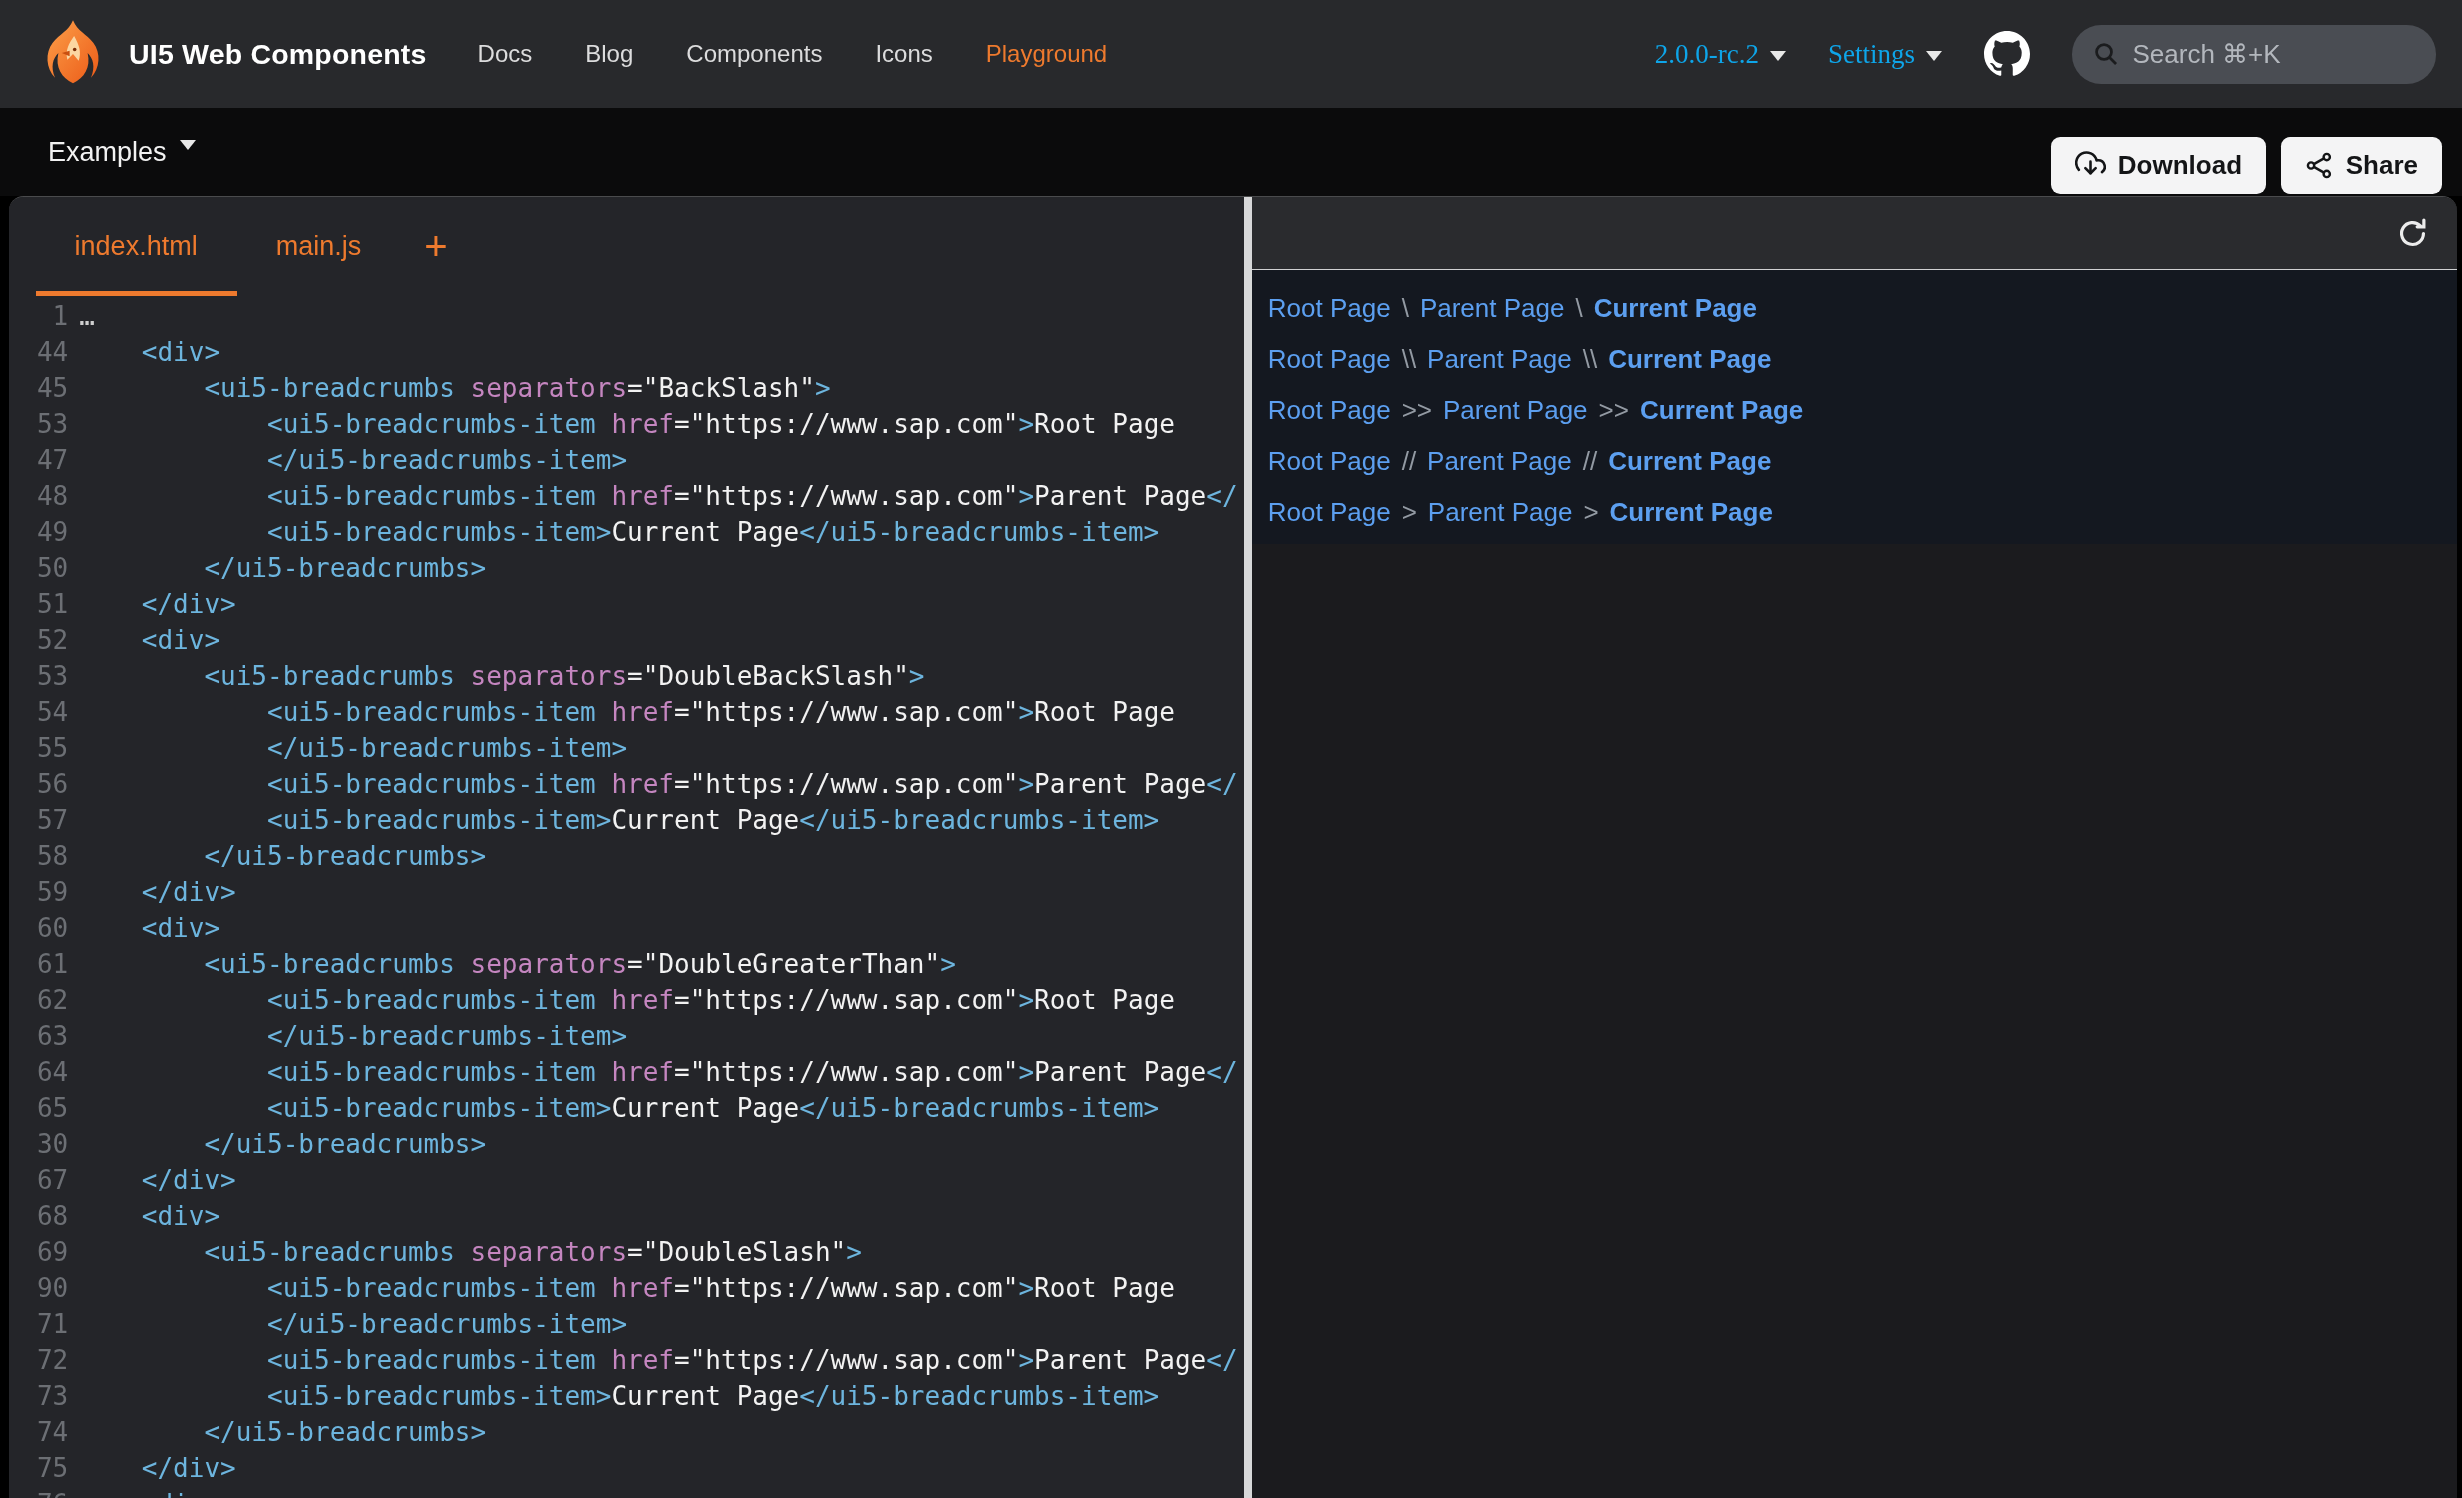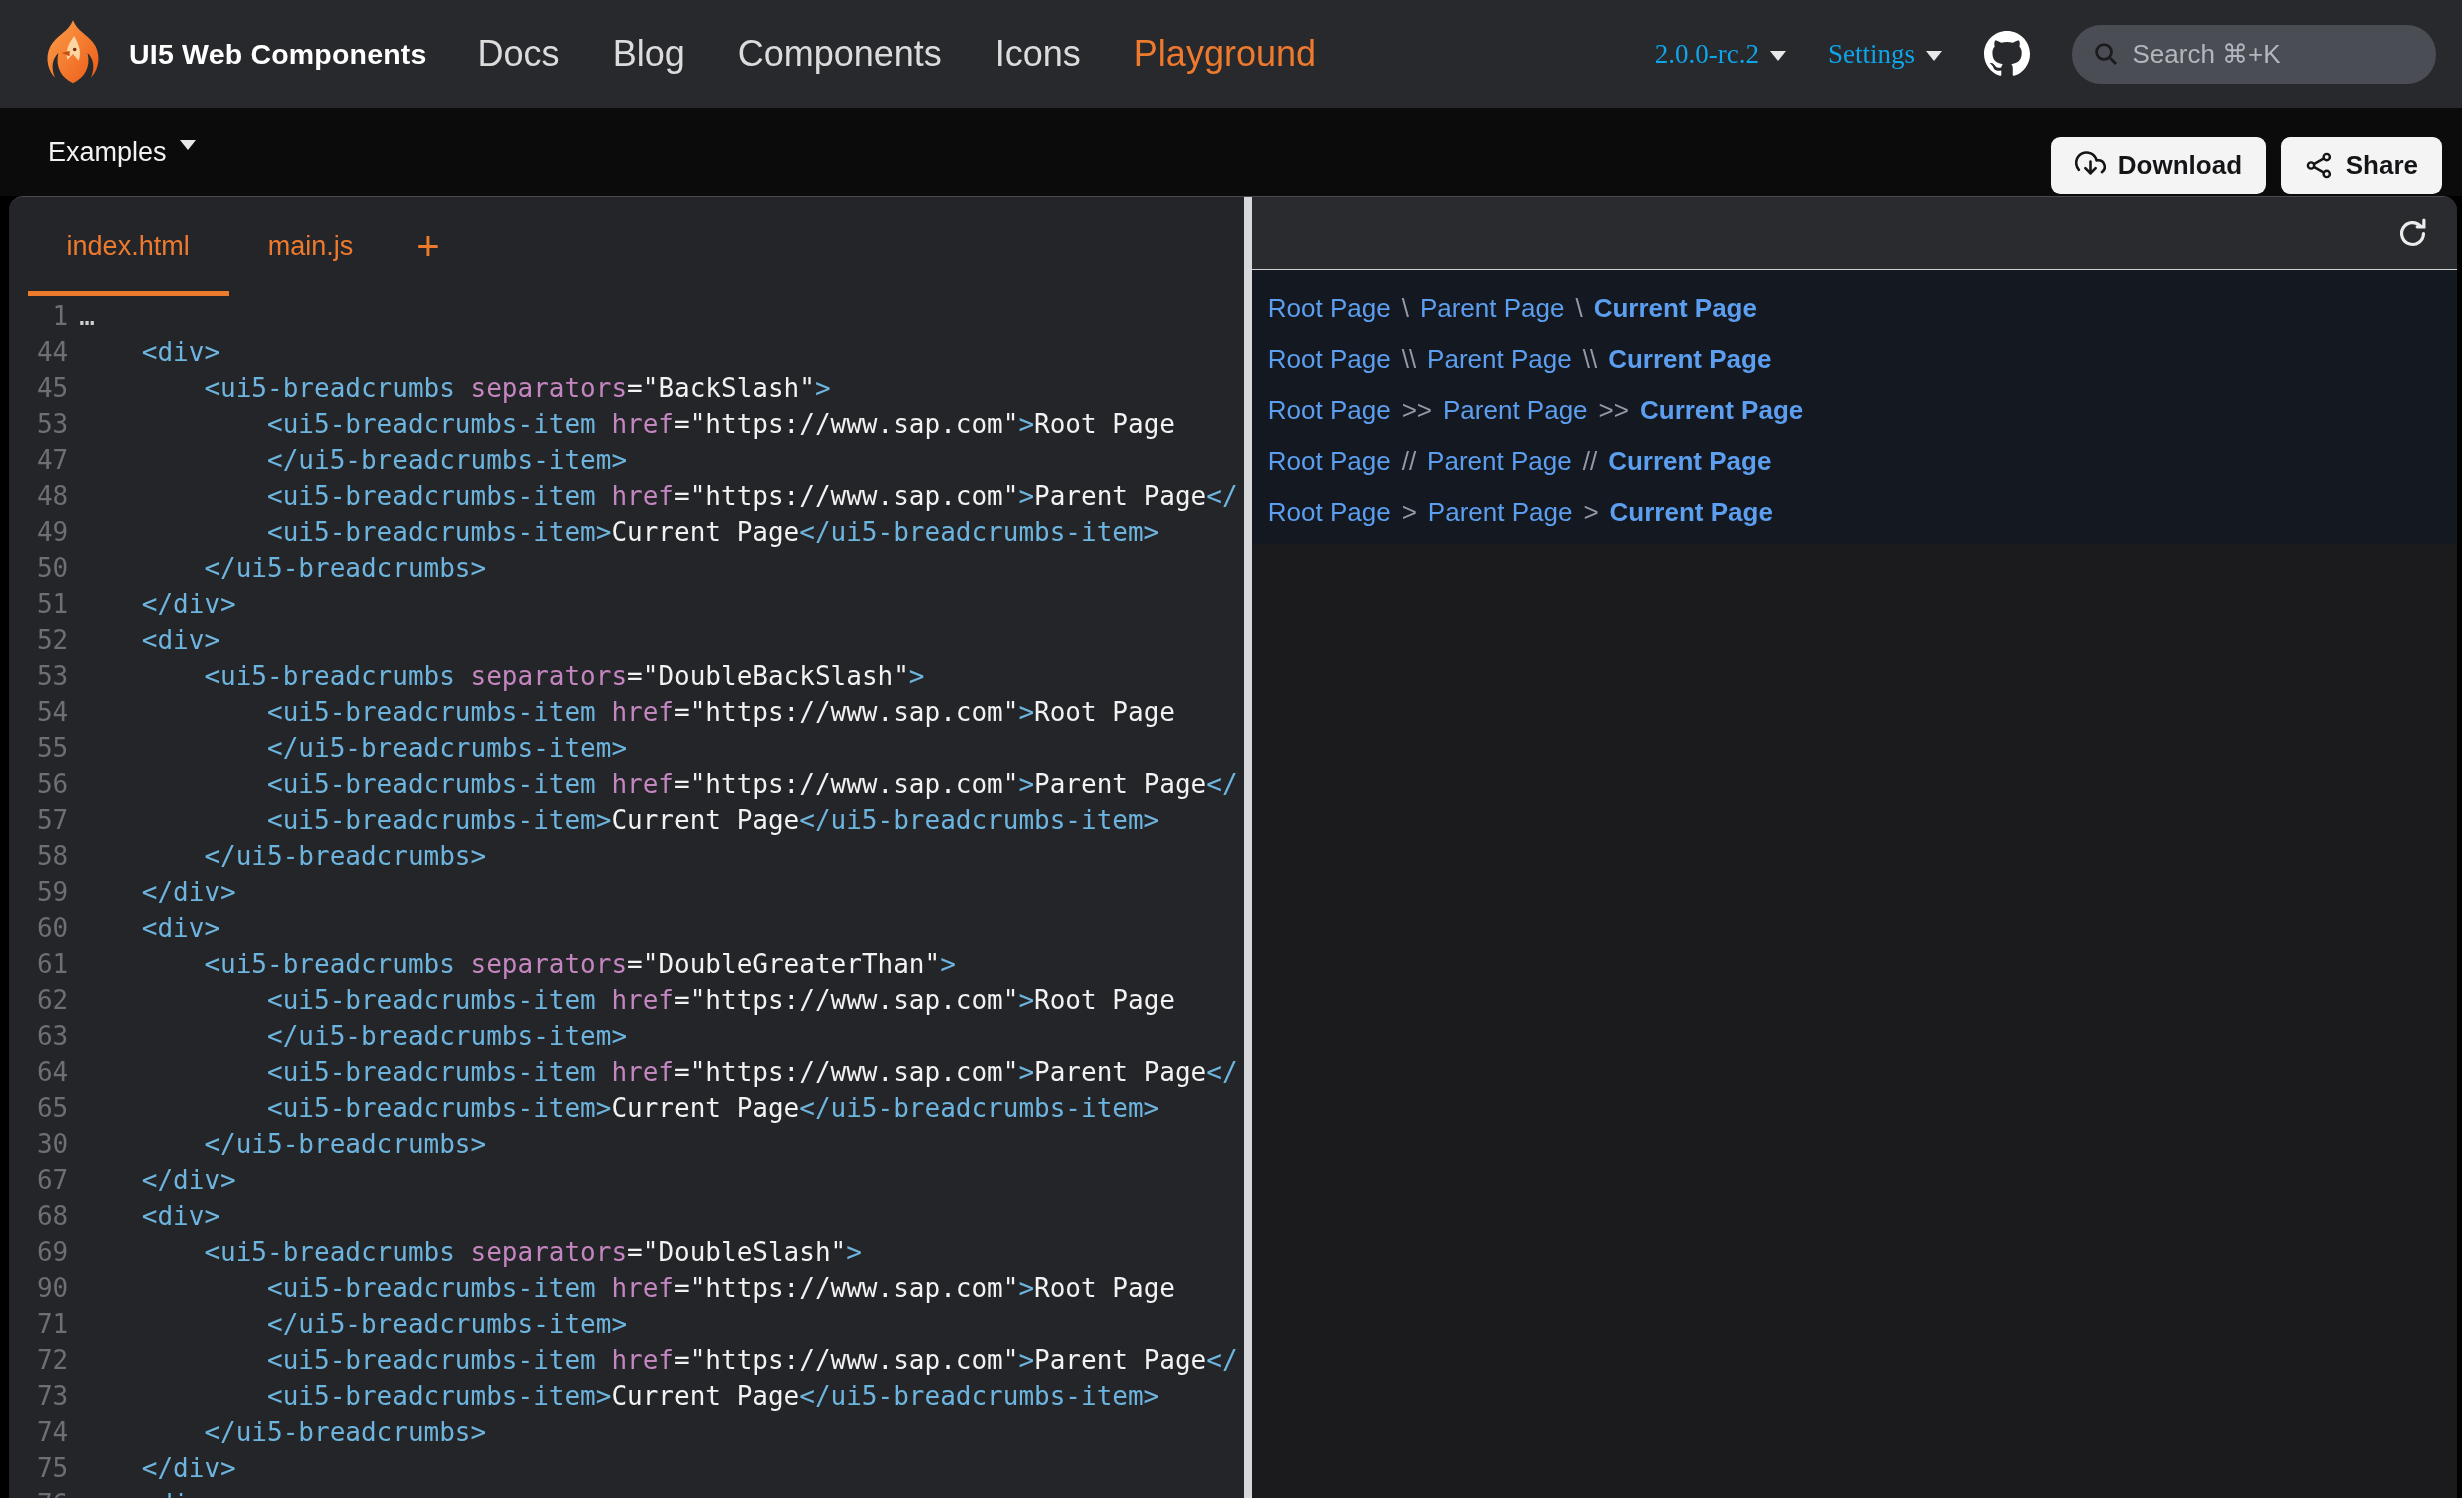--- a/index.html
+++ b/index.html
@@ -11,21 +11,21 @@
   *{margin:0;padding:0;box-sizing:border-box;}
   html,body{width:2462px;height:1498px;overflow:hidden;background:#000;
     font-family:"Liberation Sans",sans-serif;-webkit-font-smoothing:antialiased;}
 
   
   .topnav{position:absolute;left:0;top:0;width:2462px;height:108px;background:var(--header-bg);
     display:flex;align-items:center;padding:0 26px 0 37px;justify-content:space-between;}
   .logo{width:72px;height:72px;flex:0 0 auto;}
   .brand{color:#fff;font-size:28.5px;font-weight:700;margin-left:20px;letter-spacing:0.2px;}
   .nav-links{display:flex;align-items:center;margin-left:51px;gap:53px;}
-  .nav-link{color:#dcdcdd;font-size:36px;cursor:pointer;}
+  .nav-link{color:#dcdcdd;font-size:24px;cursor:pointer;}
   .nav-link.active{color:var(--accent);}
   .nav-right{margin-left:auto;display:flex;align-items:center;gap:42px;}
   .menu-btn{display:flex;align-items:center;gap:11px;color:#0ea5e9;font-size:27px;cursor:pointer;font-family:Liberation Serif, serif;}
   .caret{width:0;height:0;border-left:8.3px solid transparent;border-right:8.3px solid transparent;
     border-top:10px solid #e8e8e8;margin-top:3.7px;}
   .gh{width:46px;height:46px;display:block;}
   .search-pill{width:364px;height:59px;border-radius:29px;background:#4a4d53;display:flex;
     align-items:center;padding:0 20px;gap:13px;cursor:text;}
   .search-pill .ph{color:#b3b7bd;font-size:26px;}
 
@@ -35,21 +35,21 @@
   .examples{display:flex;align-items:flex-start;gap:13px;color:#f2f2f2;font-size:27px;cursor:pointer;}
   .subbar-right{margin-left:auto;display:flex;align-items:center;gap:14.7px;}
   .wbtn{height:57px;background:#f4f4f5;border:none;border-radius:9.2px;display:flex;align-items:center;
     gap:12px;padding:0 24px;font-family:"Liberation Sans",sans-serif;font-size:26px;font-weight:700;
     color:#141517;cursor:pointer;margin-top:27px;}
   .wbtn svg{display:block;}
 
   
   .main{position:absolute;left:9.2px;top:196px;width:2448px;height:1302px;
     border-top:1.8px solid #4a4b4d;border-radius:14.7px 14.7px 0 0;overflow:hidden;background:var(--editor-bg);}
-  .editor-pane{position:absolute;left:0;top:0;width:1331px;height:1302px;background:var(--editor-bg);overflow:hidden;}
+  .editor-pane{position:absolute;left:0;top:0;width:1331px;height:1302px;background:var(--editor-bg);overflow:hidden;padding-left:8px;}
   .divider{position:absolute;left:1235px;top:0;width:8.3px;height:1302px;background:var(--divider);cursor:col-resize;}
   .preview-pane{position:absolute;left:1243px;top:0;width:1205px;height:1302px;background:var(--below-bg);}
 
   
   .tabbar{height:99px;display:flex;align-items:stretch;padding-left:18.4px;}
   .tab{display:flex;align-items:center;padding:0 39px;font-size:27px;color:var(--accent);
     cursor:pointer;position:relative;}
   .tab.active::after{content:"";position:absolute;left:0;right:0;bottom:0;height:5.5px;background:var(--accent);}
   .tab-add{display:flex;align-items:center;padding:0 24px;color:var(--accent);font-size:40px;
     font-weight:400;cursor:pointer;}

